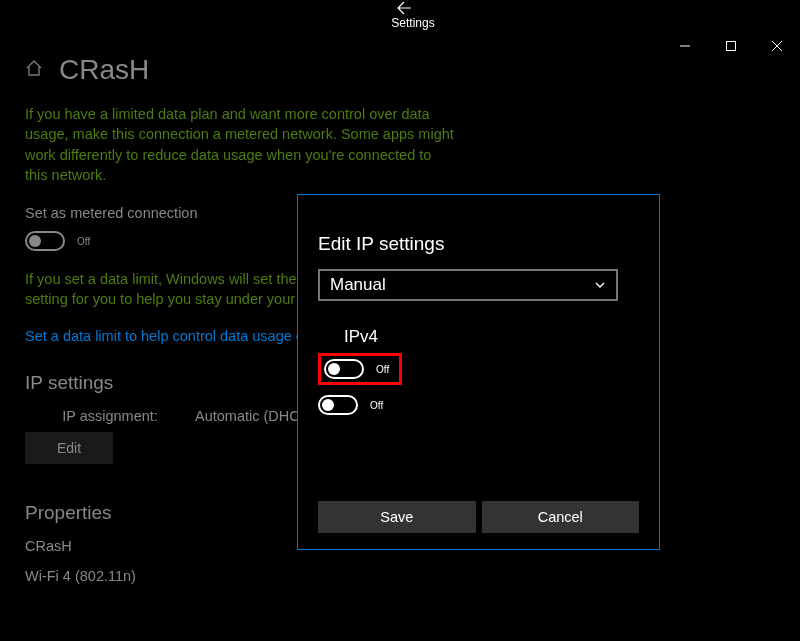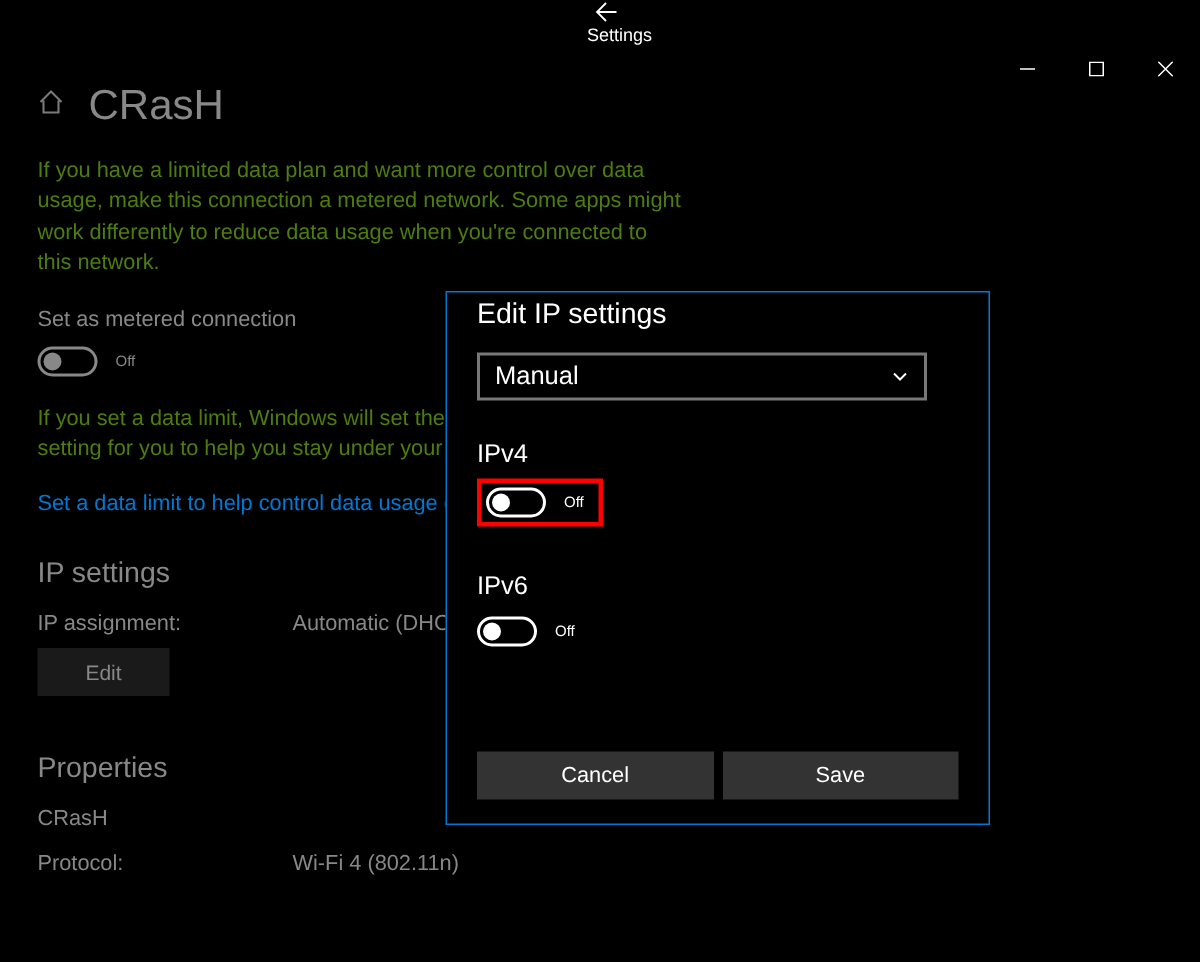--- a/index.html
+++ b/index.html
@@ -118,20 +118,21 @@
       font-weight: 400;
     }
     .kv-row {
       display: flex;
       margin-top: 14px;
       font-size: 14.5px;
       color: #888888;
     }
     .kv-key {
       width: 170px;
+      text-align: center;
     }
     .kv-val {
       color: #888888;
     }
     .edit-btn {
       margin-top: 8px;
       width: 88px;
       height: 32px;
       background: #1a1a1a;
       color: #888888;
@@ -141,21 +142,21 @@
     }
     
     .dialog {
       position: absolute;
       left: 297px;
       top: 194px;
       width: 363px;
       height: 356px;
       background: #000000;
       border: 1px solid #0078d4;
-      padding: 4px 20px 16px 20px;
+      padding: 38px 20px 16px 20px;
     }
     .dialog-title {
       font-size: 19px;
       color: #ffffff;
       font-weight: 400;
       margin-bottom: 14px;
     }
     .dropdown {
       width: 300px;
       height: 32px;
@@ -167,20 +168,21 @@
       justify-content: space-between;
     }
     .dropdown-text {
       font-size: 17px;
       color: #ffffff;
     }
     .dialog-section-label {
       font-size: 17px;
       color: #ffffff;
       margin-top: 26px;
+      margin-left: 26px;
     }
     .dialog .toggle {
       border-color: #ffffff;
     }
     .dialog .toggle-knob {
       background: #ffffff;
     }
     .dialog .toggle-label {
       color: #ffffff;
     }
@@ -270,21 +272,20 @@
     <span class="kv-key">IP assignment:</span>
     <span class="kv-val">Automatic (DHCP)</span>
   </div>
   <button class="edit-btn">Edit</button>
 
   <h2 class="section-heading" style="margin-top:38px">Properties</h2>
   <div class="kv-row">
     <span class="kv-val">CRasH</span>
   </div>
   <div class="kv-row">
-    <span class="kv-key">Protocol:</span>
     <span class="kv-val">Wi-Fi 4 (802.11n)</span>
   </div>
 </div>
 
 <div class="dialog">
   <div class="dialog-title">Edit IP settings</div>
   <div class="dropdown">
     <span class="dropdown-text">Manual</span>
     <svg width="12" height="12" viewBox="0 0 12 12">
         <path d="M2 4 L6 8 L10 4" stroke="#ffffff" stroke-width="1.3" fill="none"></path>
@@ -294,25 +295,24 @@
   <div class="dialog-section-label">IPv4</div>
   <div class="highlight-box">
     <div class="toggle-row">
       <div class="toggle">
           <div class="toggle-knob"></div>
         </div>
       <span class="toggle-label">Off</span>
     </div>
   </div>
 
-  <div class="dialog-section-label" style="margin-top:30px">IPv6</div>
   <div class="toggle-row">
     <div class="toggle">
         <div class="toggle-knob"></div>
       </div>
     <span class="toggle-label">Off</span>
   </div>
 
   <div class="dialog-buttons">
+    <button class="dialog-btn">Save</button>
     <button class="dialog-btn">Cancel</button>
-    <button class="dialog-btn">Save</button>
   </div>
 </div>
 
 </body></html>

